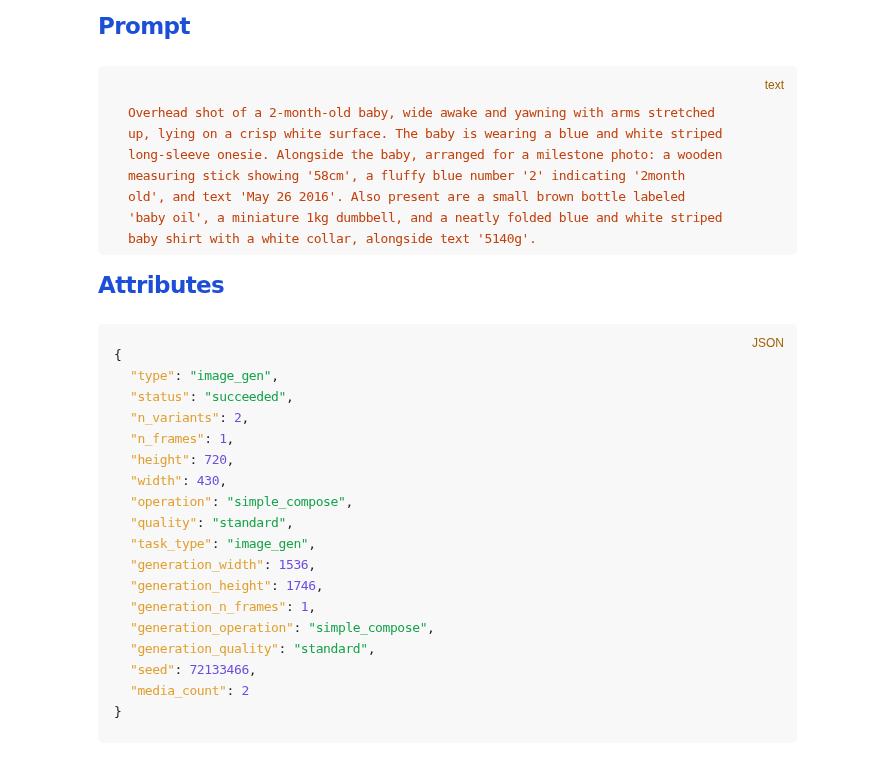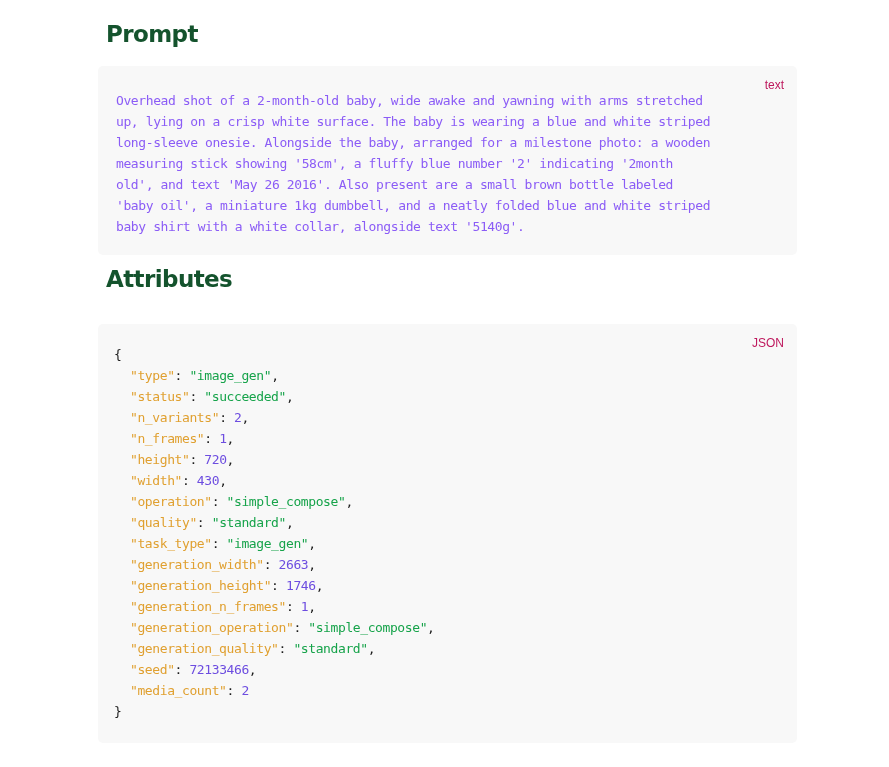--- a/index.html
+++ b/index.html
@@ -11,61 +11,61 @@
       width: 889px;
       height: 767px;
       position: relative;
       overflow: hidden;
       font-family: "Liberation Sans", "DejaVu Sans", sans-serif;
       color: #1f1f1f;
     }
     .section-title {
       position: absolute;
       left: 98px;
-      margin: 8px;
+      margin: 0;
       font-family: "DejaVu Sans", "Liberation Sans", sans-serif;
       font-weight: bold;
       font-size: 23px;
       letter-spacing: -0.6px;
-      color: #14532d;
+      color: #1d4ed8;
     }
     #prompt-title { top: 13px; }
-    #attributes-title { top: 258px; text-align: center; }
+    #attributes-title { top: 272px; text-align: center; }
 
     .code-card {
       position: absolute;
       left: 98px;
       width: 699px;
       background: #f8f8f8;
       border-radius: 5px;
       box-sizing: border-box;
     }
     #prompt-card { top: 66px; height: 189px; }
     #attributes-card { top: 324px; height: 419px; }
 
     .lang-tag {
       position: absolute;
       right: 13px;
       font-family: "Liberation Sans", "DejaVu Sans", sans-serif;
       font-size: 12px;
-      color: #be185d;
+      color: #a16207;
     }
     #prompt-card .lang-tag { top: 12px; }
     #attributes-card .lang-tag { top: 12px; }
 
     .prompt-text {
       position: absolute;
       left: 16px;
       top: 22px;
       width: 680px;
-      margin: 2px;
+      margin: 14px;
       font-family: "DejaVu Sans Mono", "Liberation Mono", monospace;
       font-size: 13px;
       line-height: 21px;
-      color: #8b5cf6;
+      color: #c2410c;
       white-space: pre-wrap;
       letter-spacing: -0.4px;
     }
 
     .json-block {
       position: absolute;
       left: 16px;
       top: 20px;
       margin: 0;
       font-family: "DejaVu Sans Mono", "Liberation Mono", monospace;
@@ -106,21 +106,21 @@
     <div id="json-entries">
         <div class="json-line json-entry"><span class="j-key">"type"</span><span class="j-punct">: </span><span class="j-str">"image_gen"</span><span class="j-punct">,</span></div>
         <div class="json-line json-entry"><span class="j-key">"status"</span><span class="j-punct">: </span><span class="j-str">"succeeded"</span><span class="j-punct">,</span></div>
         <div class="json-line json-entry"><span class="j-key">"n_variants"</span><span class="j-punct">: </span><span class="j-num">2</span><span class="j-punct">,</span></div>
         <div class="json-line json-entry"><span class="j-key">"n_frames"</span><span class="j-punct">: </span><span class="j-num">1</span><span class="j-punct">,</span></div>
         <div class="json-line json-entry"><span class="j-key">"height"</span><span class="j-punct">: </span><span class="j-num">720</span><span class="j-punct">,</span></div>
         <div class="json-line json-entry"><span class="j-key">"width"</span><span class="j-punct">: </span><span class="j-num">430</span><span class="j-punct">,</span></div>
         <div class="json-line json-entry"><span class="j-key">"operation"</span><span class="j-punct">: </span><span class="j-str">"simple_compose"</span><span class="j-punct">,</span></div>
         <div class="json-line json-entry"><span class="j-key">"quality"</span><span class="j-punct">: </span><span class="j-str">"standard"</span><span class="j-punct">,</span></div>
         <div class="json-line json-entry"><span class="j-key">"task_type"</span><span class="j-punct">: </span><span class="j-str">"image_gen"</span><span class="j-punct">,</span></div>
-        <div class="json-line json-entry"><span class="j-key">"generation_width"</span><span class="j-punct">: </span><span class="j-num">2663</span><span class="j-punct">,</span></div>
+        <div class="json-line json-entry"><span class="j-key">"generation_width"</span><span class="j-punct">: </span><span class="j-num">1536</span><span class="j-punct">,</span></div>
         <div class="json-line json-entry"><span class="j-key">"generation_height"</span><span class="j-punct">: </span><span class="j-num">1746</span><span class="j-punct">,</span></div>
         <div class="json-line json-entry"><span class="j-key">"generation_n_frames"</span><span class="j-punct">: </span><span class="j-num">1</span><span class="j-punct">,</span></div>
         <div class="json-line json-entry"><span class="j-key">"generation_operation"</span><span class="j-punct">: </span><span class="j-str">"simple_compose"</span><span class="j-punct">,</span></div>
         <div class="json-line json-entry"><span class="j-key">"generation_quality"</span><span class="j-punct">: </span><span class="j-str">"standard"</span><span class="j-punct">,</span></div>
         <div class="json-line json-entry"><span class="j-key">"seed"</span><span class="j-punct">: </span><span class="j-num">72133466</span><span class="j-punct">,</span></div>
         <div class="json-line json-entry"><span class="j-key">"media_count"</span><span class="j-punct">: </span><span class="j-num">2</span><span class="j-punct"></span></div>
       </div>
     <div class="json-line">}</div>
   </div>
 </div>

